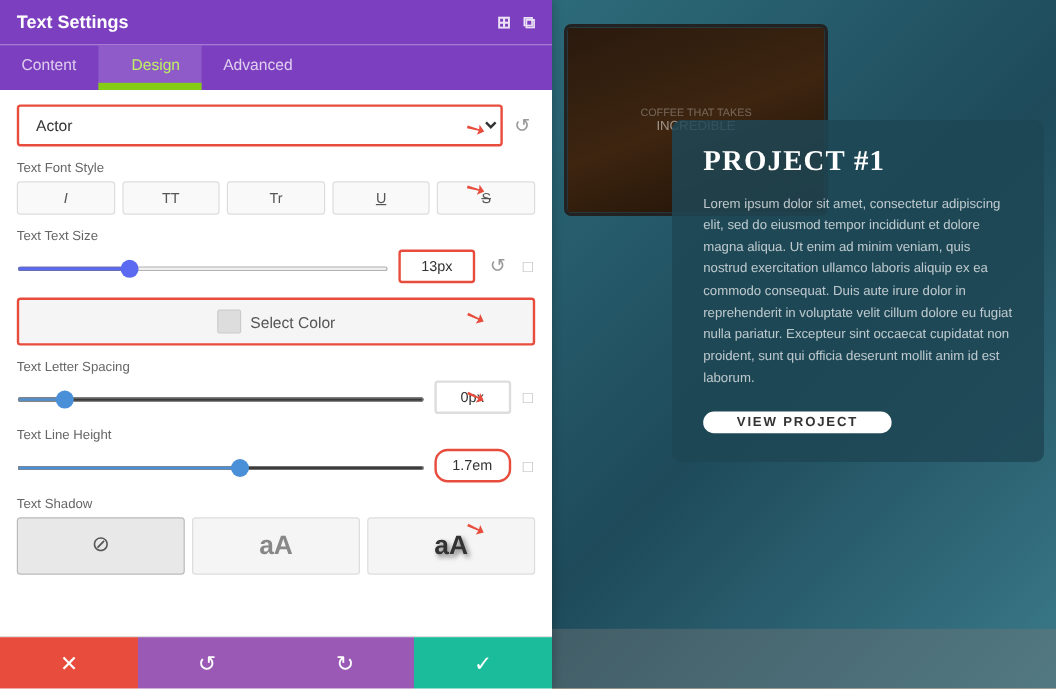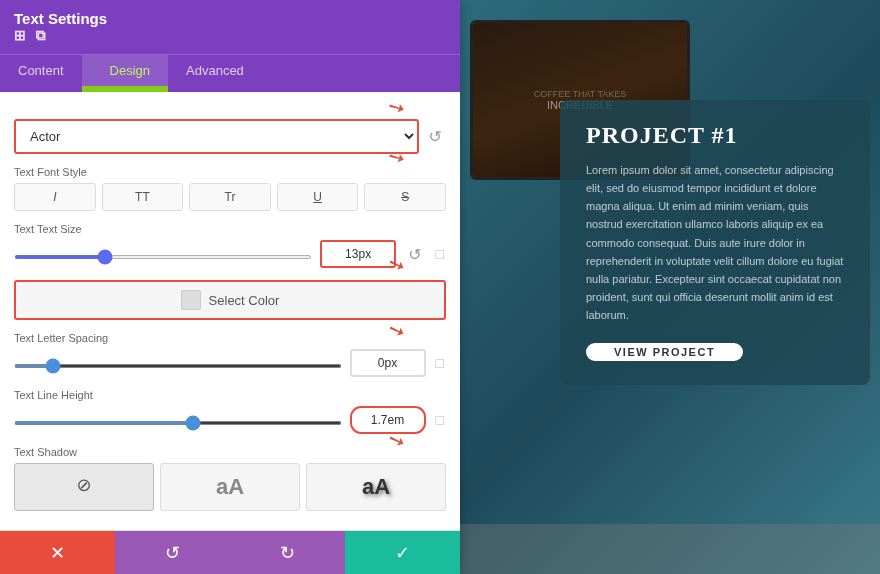--- a/index.html
+++ b/index.html
@@ -26,21 +26,20 @@
 
     .panel-header {
       background: #7c3fbf;
       color: #fff;
       padding: 10px 14px;
       font-size: 15px;
       font-weight: 600;
       display: flex;
       align-items: flex-start;
       justify-content: space-between;
-      flex-direction: column;
     }
 
     .panel-header-title {
       font-size: 15px;
       font-weight: 600;
     }
 
     .panel-header-icons {
       display: flex;
       gap: 10px;
@@ -69,21 +68,21 @@
     .panel-tab.active {
       color: #bef264;
       background: rgba(255,255,255,0.15);
       border-bottom: 6px solid #84cc16;
       padding-left: 28px;
     }
 
     .panel-body {
       flex: 1;
       overflow-y: auto;
-      padding: 27px 14px;
+      padding: 12px 14px;
       background: #fff;
     }
 
     .field-group {
       margin-bottom: 12px;
     }
 
     .field-label {
       font-size: 11px;
       color: #666;
@@ -150,21 +149,21 @@
     }
 
     input[type="range"] {
       width: 100%;
       height: 4px;
       cursor: pointer;
       accent-color: #5b6af0;
     }
 
     .slider-value-box {
-      width: 76px;
+      width: 64px;
       padding: 5px 7px;
       border: 2px solid #e74c3c;
       border-radius: 3px;
       font-size: 12px;
       text-align: center;
       color: #333;
       background: #fff;
     }
 
     .icon-btn {

